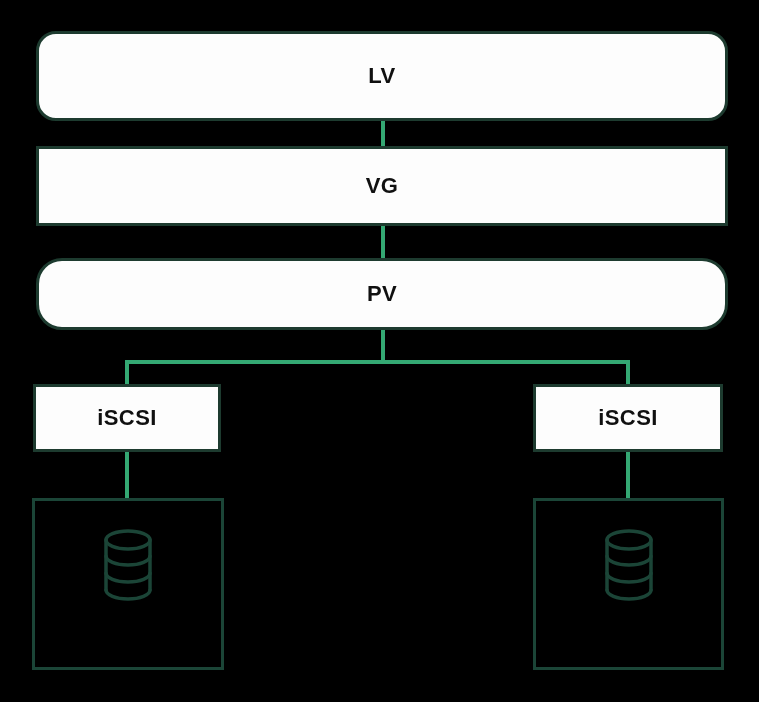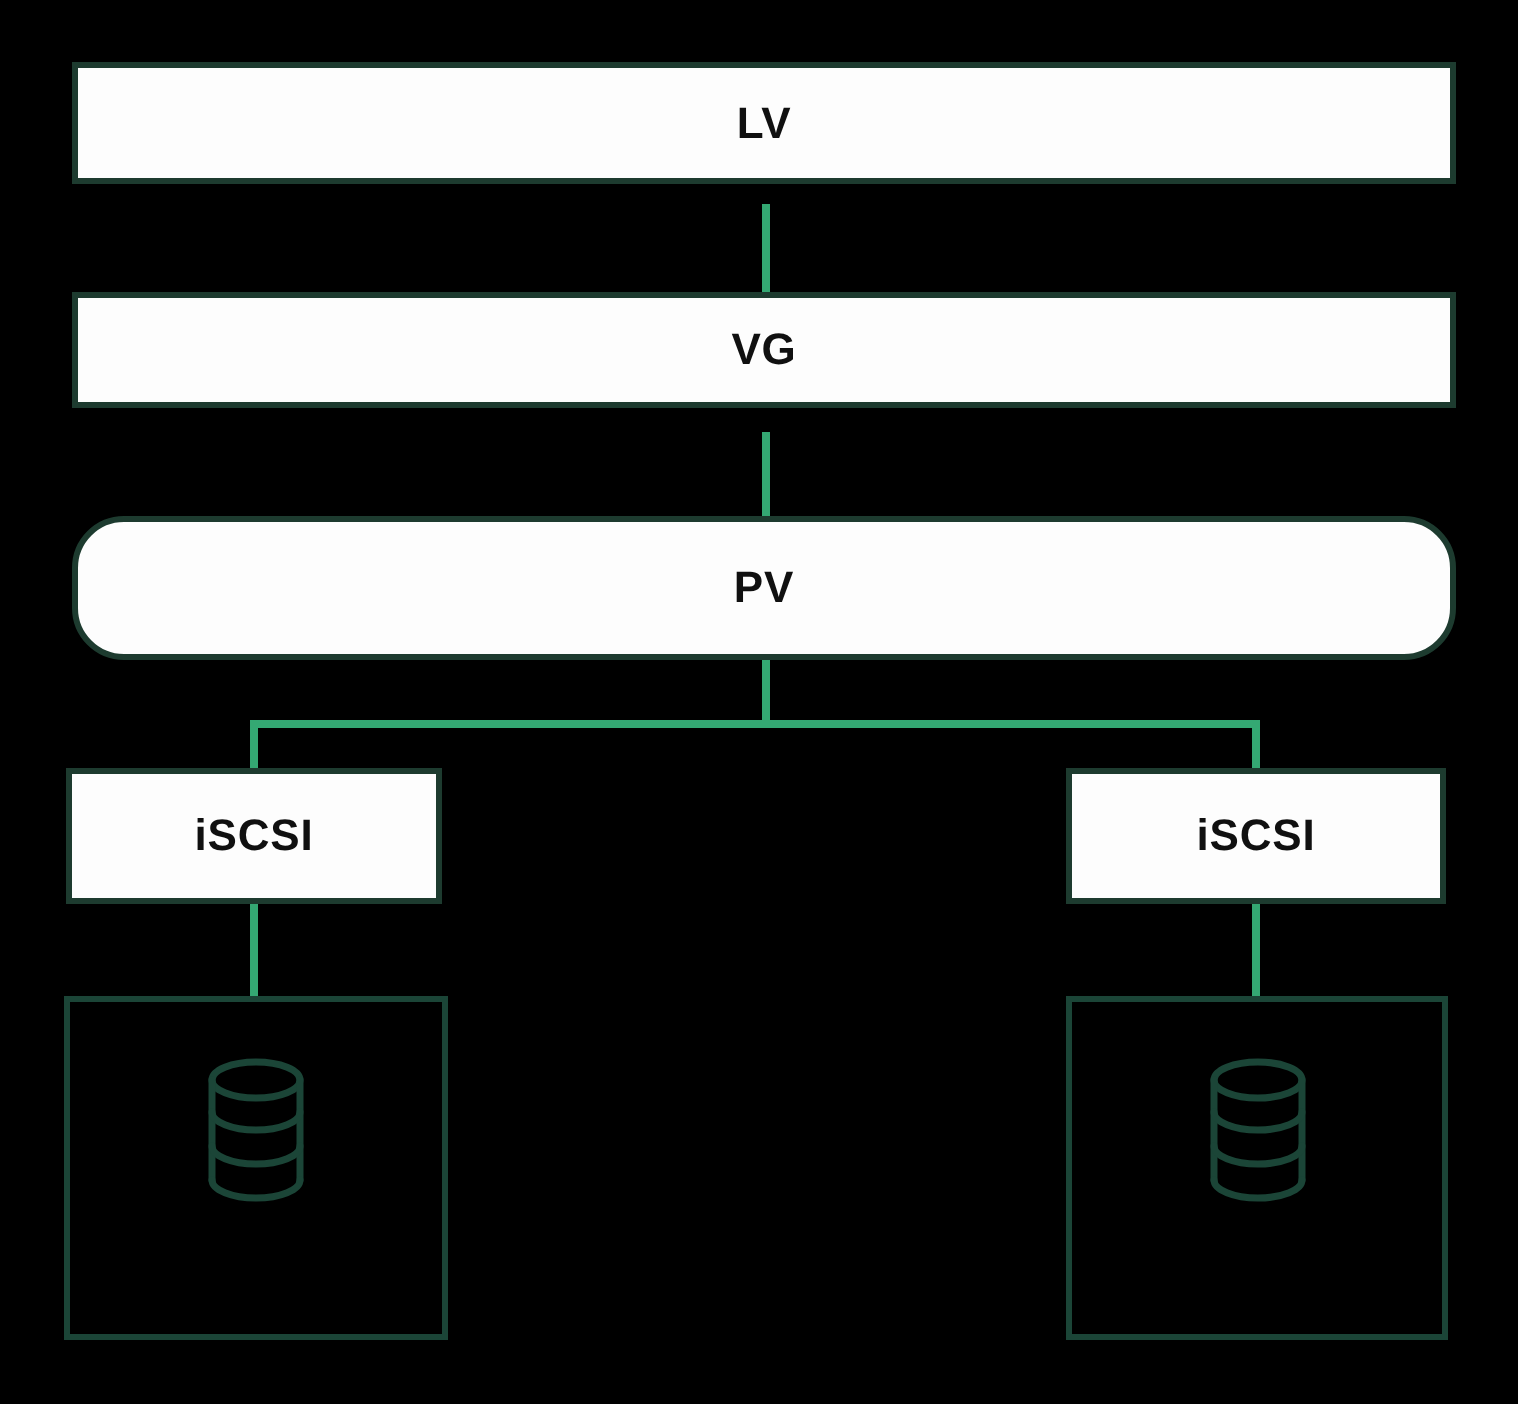--- a/index.html
+++ b/index.html
@@ -29,22 +29,22 @@
     display: flex;
     align-items: center;
     justify-content: center;
   }
   .node .label {
     font-size: 22px;
     font-weight: 600;
     color: #101010;
     letter-spacing: 0.4px;
   }
-  #lv        { left: 36px;  top: 31px;  width: 692px; height: 61px; }
-  #vg        { left: 36px;  top: 146px; width: 692px; height: 58px; text-align: center; }
+  #lv        { left: 36px;  top: 31px;  width: 692px; height: 90px; border-radius: 20px; }
+  #vg        { left: 36px;  top: 146px; width: 692px; height: 80px; text-align: center; }
   #pv        { left: 36px;  top: 258px; width: 692px; height: 72px; border-radius: 26px; }
   #iscsi-l   { left: 33px;  top: 384px; width: 188px; height: 68px; }
   #iscsi-r   { left: 533px; top: 384px; width: 190px; height: 68px; }
   .storage {
     position: absolute;
     box-sizing: border-box;
     background: transparent;
     border: 3px solid #1b4537;
     display: flex;
     justify-content: center;

